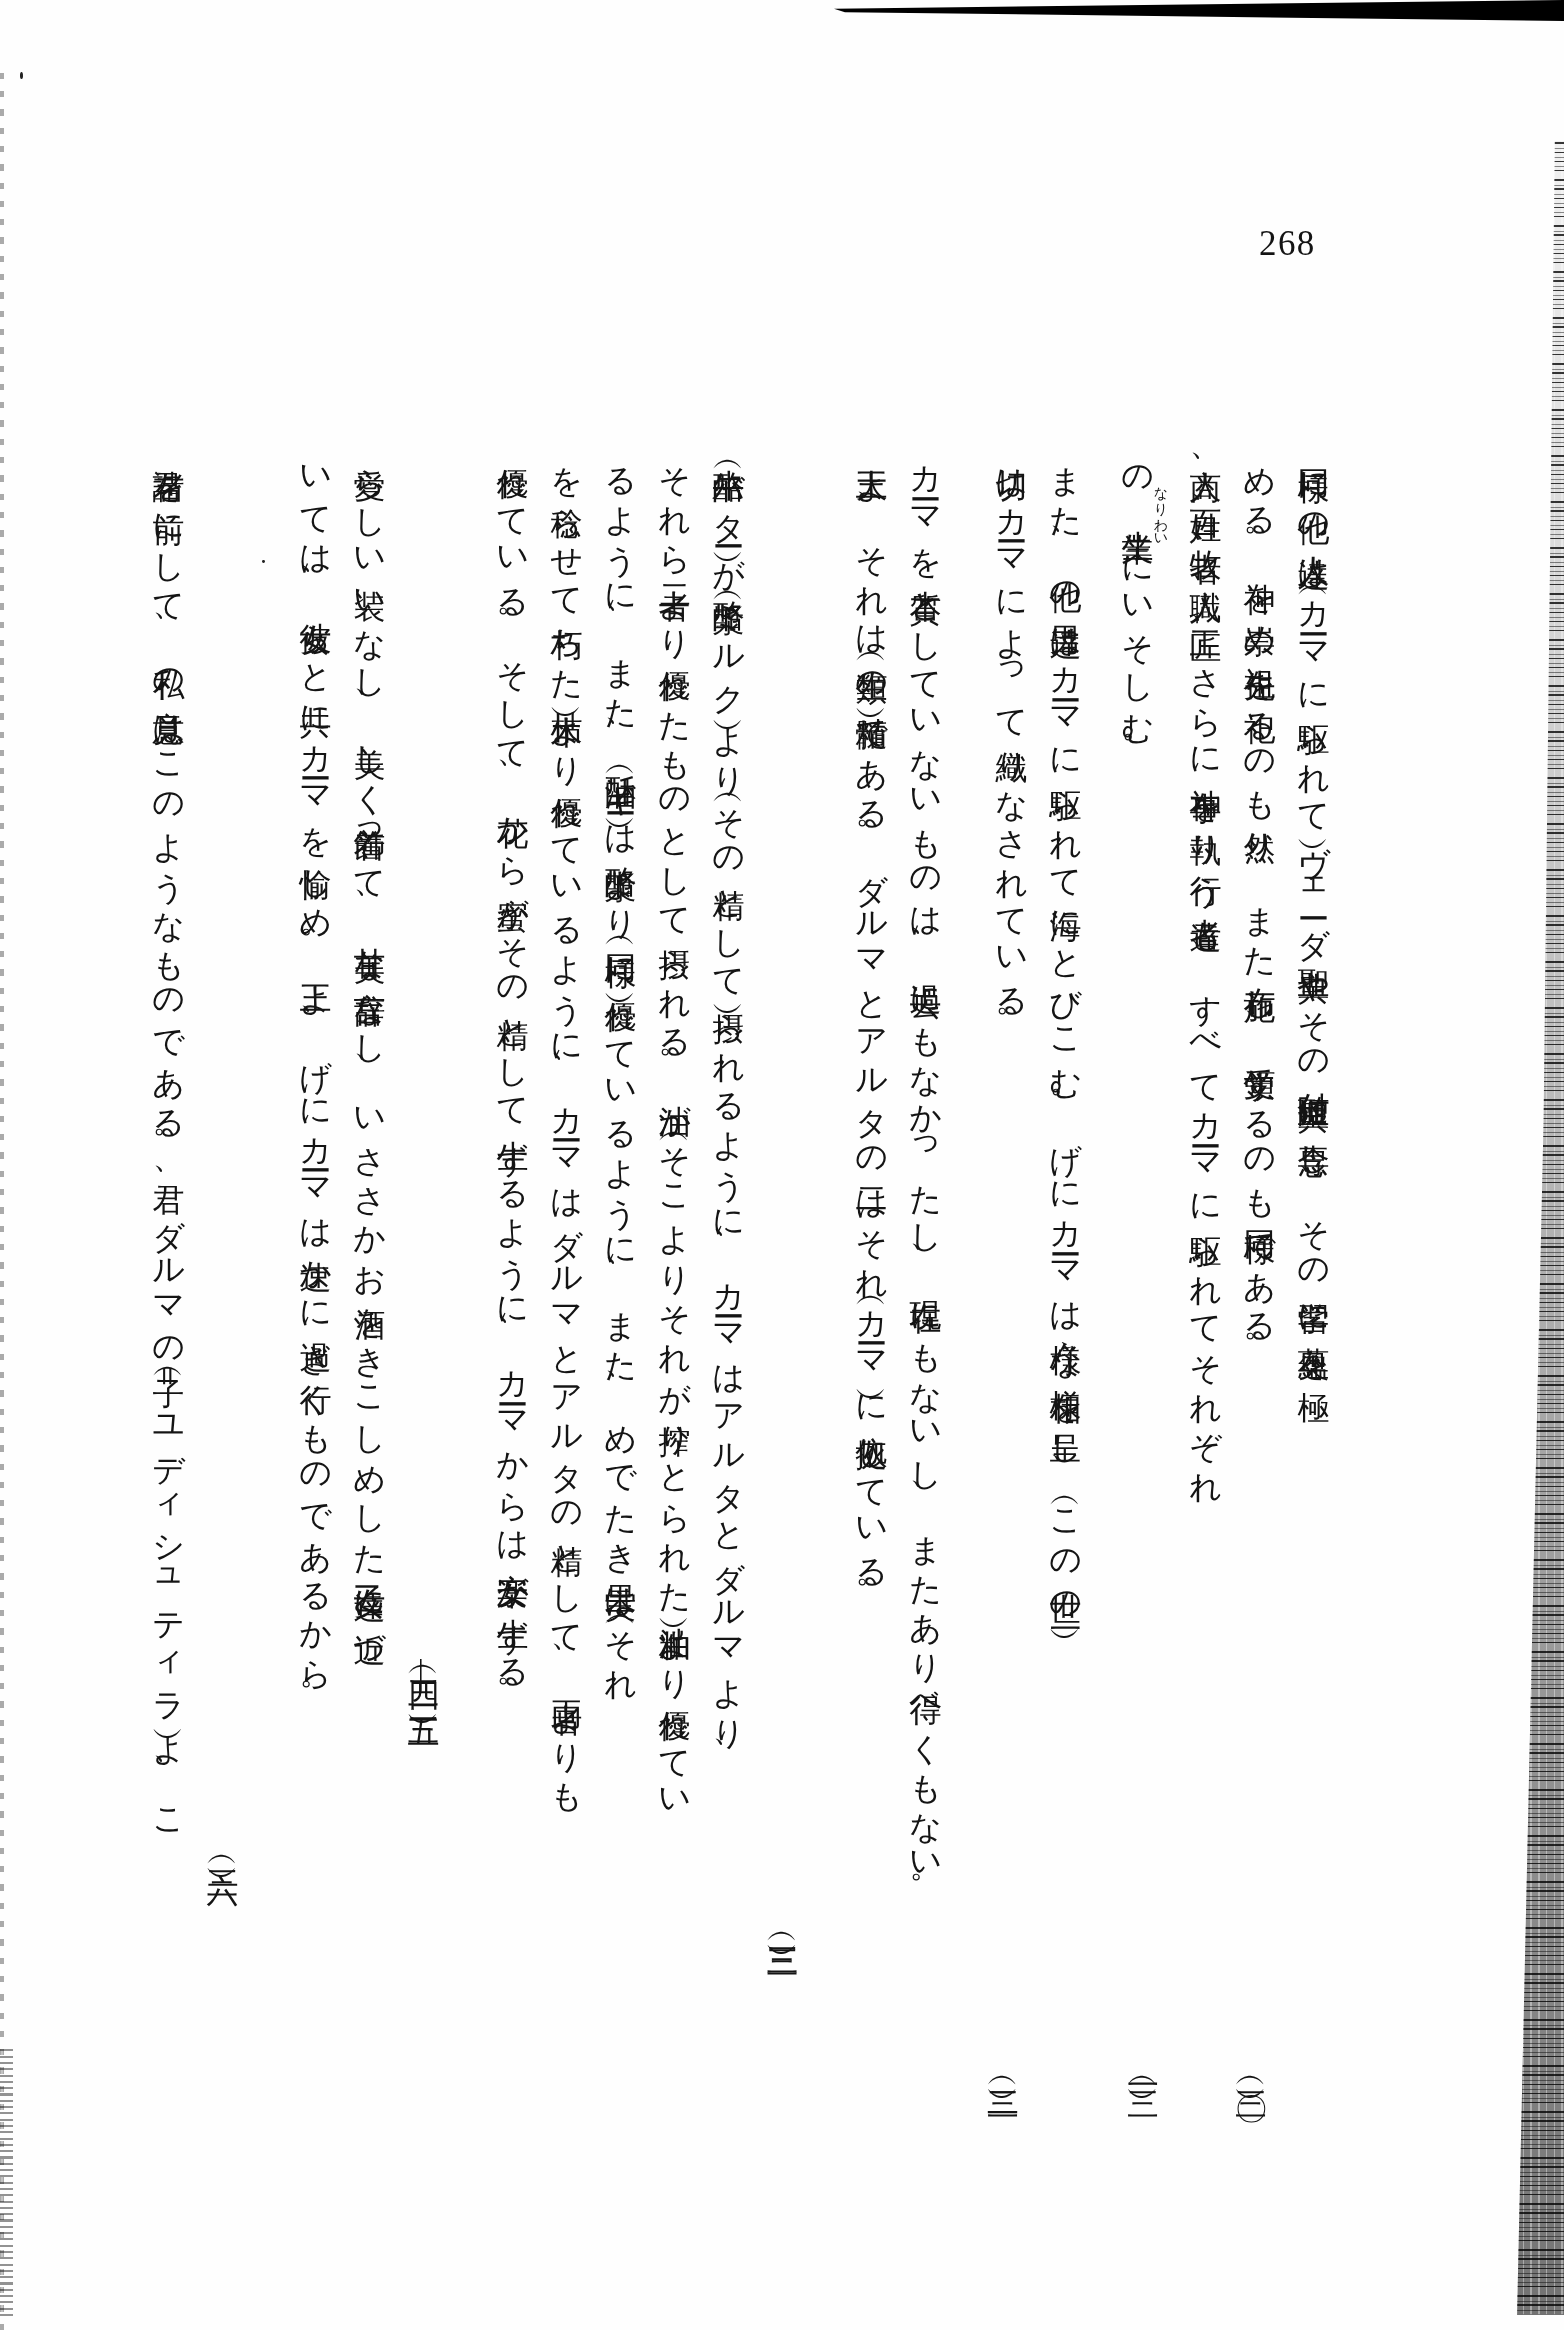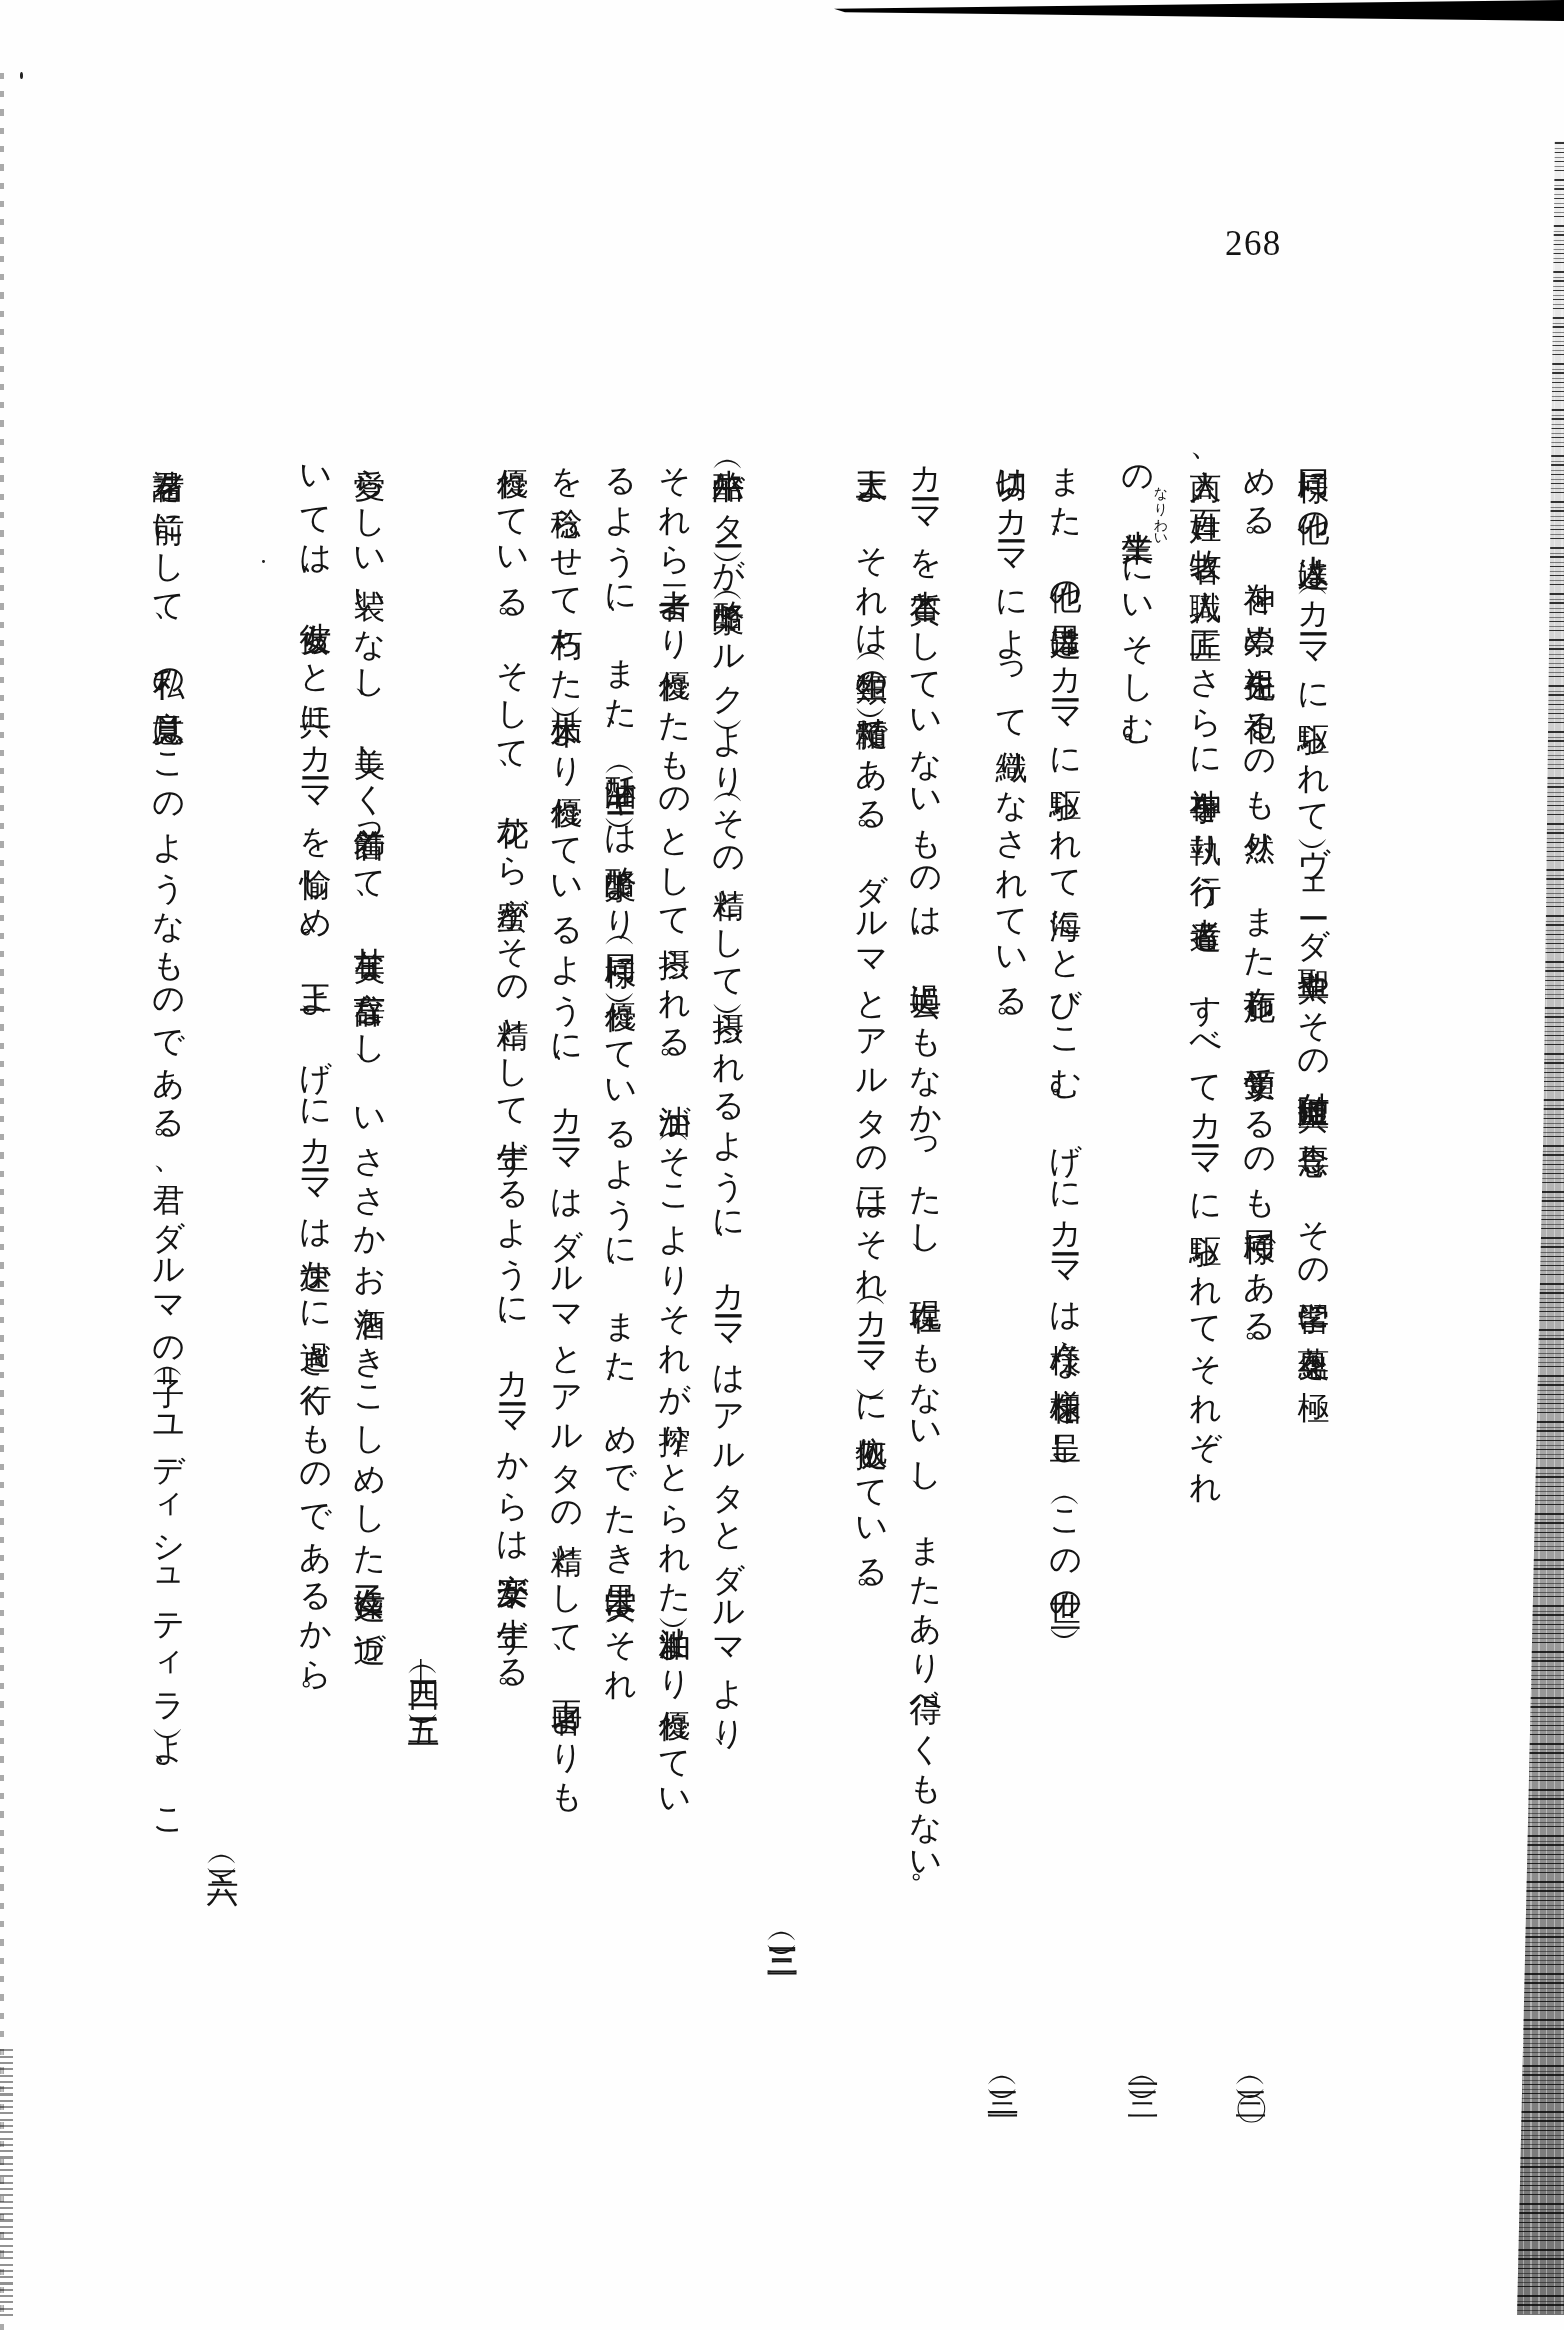--- a/index.html
+++ b/index.html
@@ -8,21 +8,21 @@
     width:1564px;height:2330px;
     background:#ffffff;
     font-family:"Liberation Serif","DejaVu Serif",serif;
   }
   .page{
     position:relative;width:1564px;height:2330px;
     background:#fefefe;overflow:hidden;color:#161616;
   }
   
   .page-number{
-    position:absolute;left:1225px;top:224px;
+    position:absolute;left:1259px;top:224px;
     font-size:35px;letter-spacing:1.4px;color:#141414;
   }
   
   .text-block{
     position:absolute;top:444px;right:234px;height:1577px;
     display:flex;flex-direction:row-reverse;align-items:flex-start;
     font-size:32px;line-height:1.05;letter-spacing:2.8px;color:#141414;
   }
   .verse{display:contents;}
   .col{

